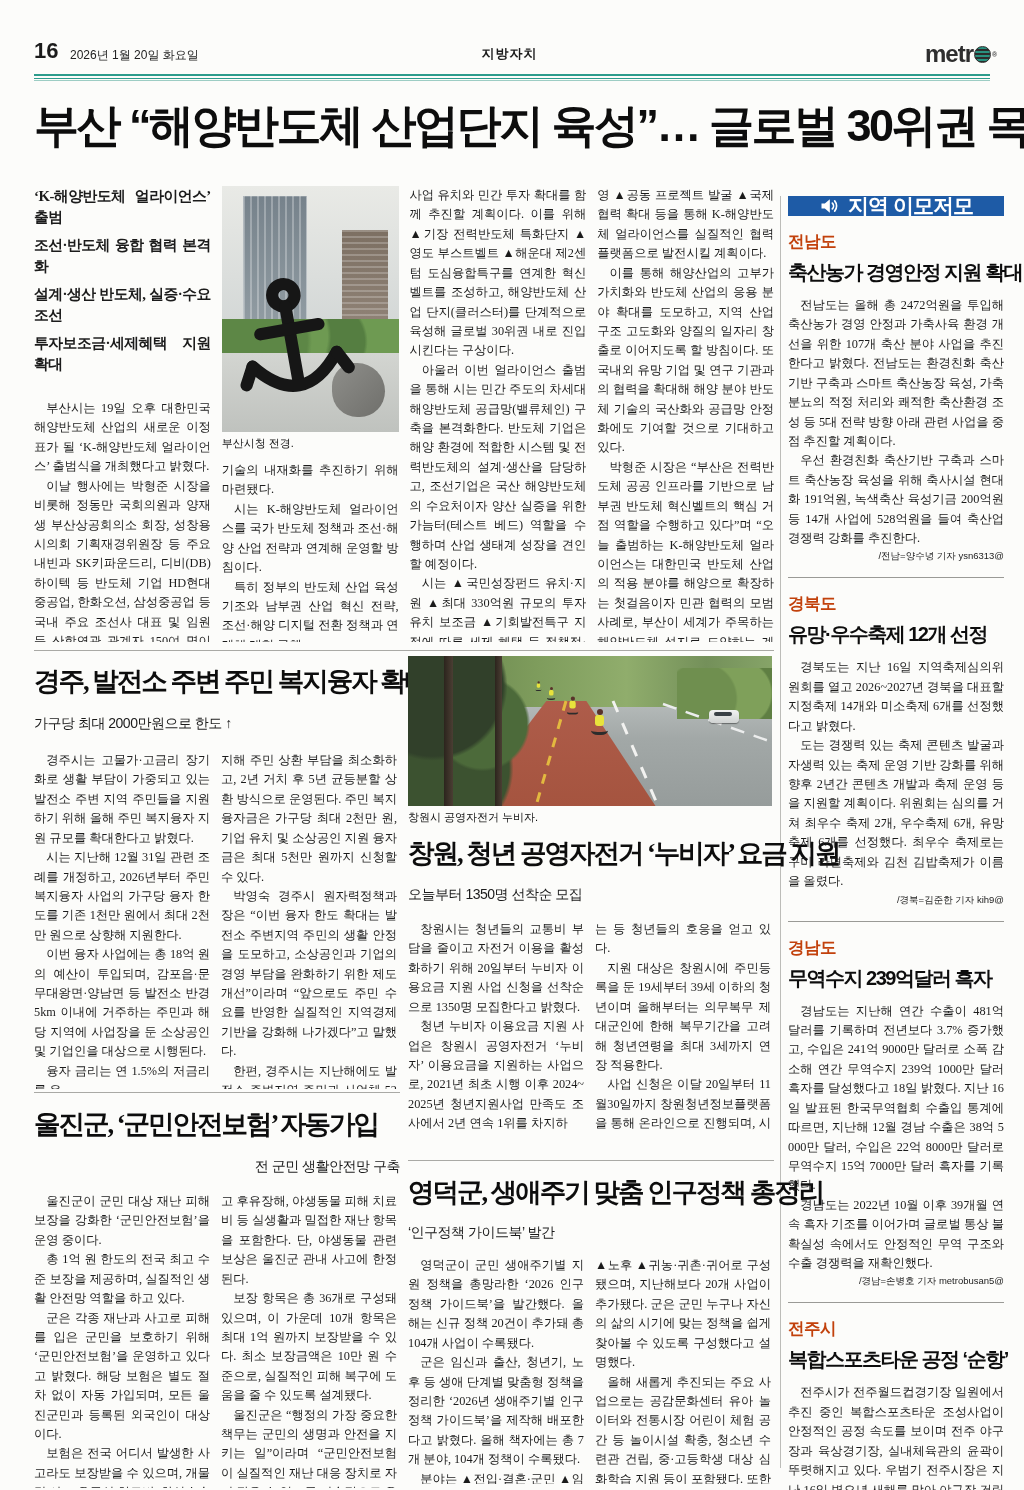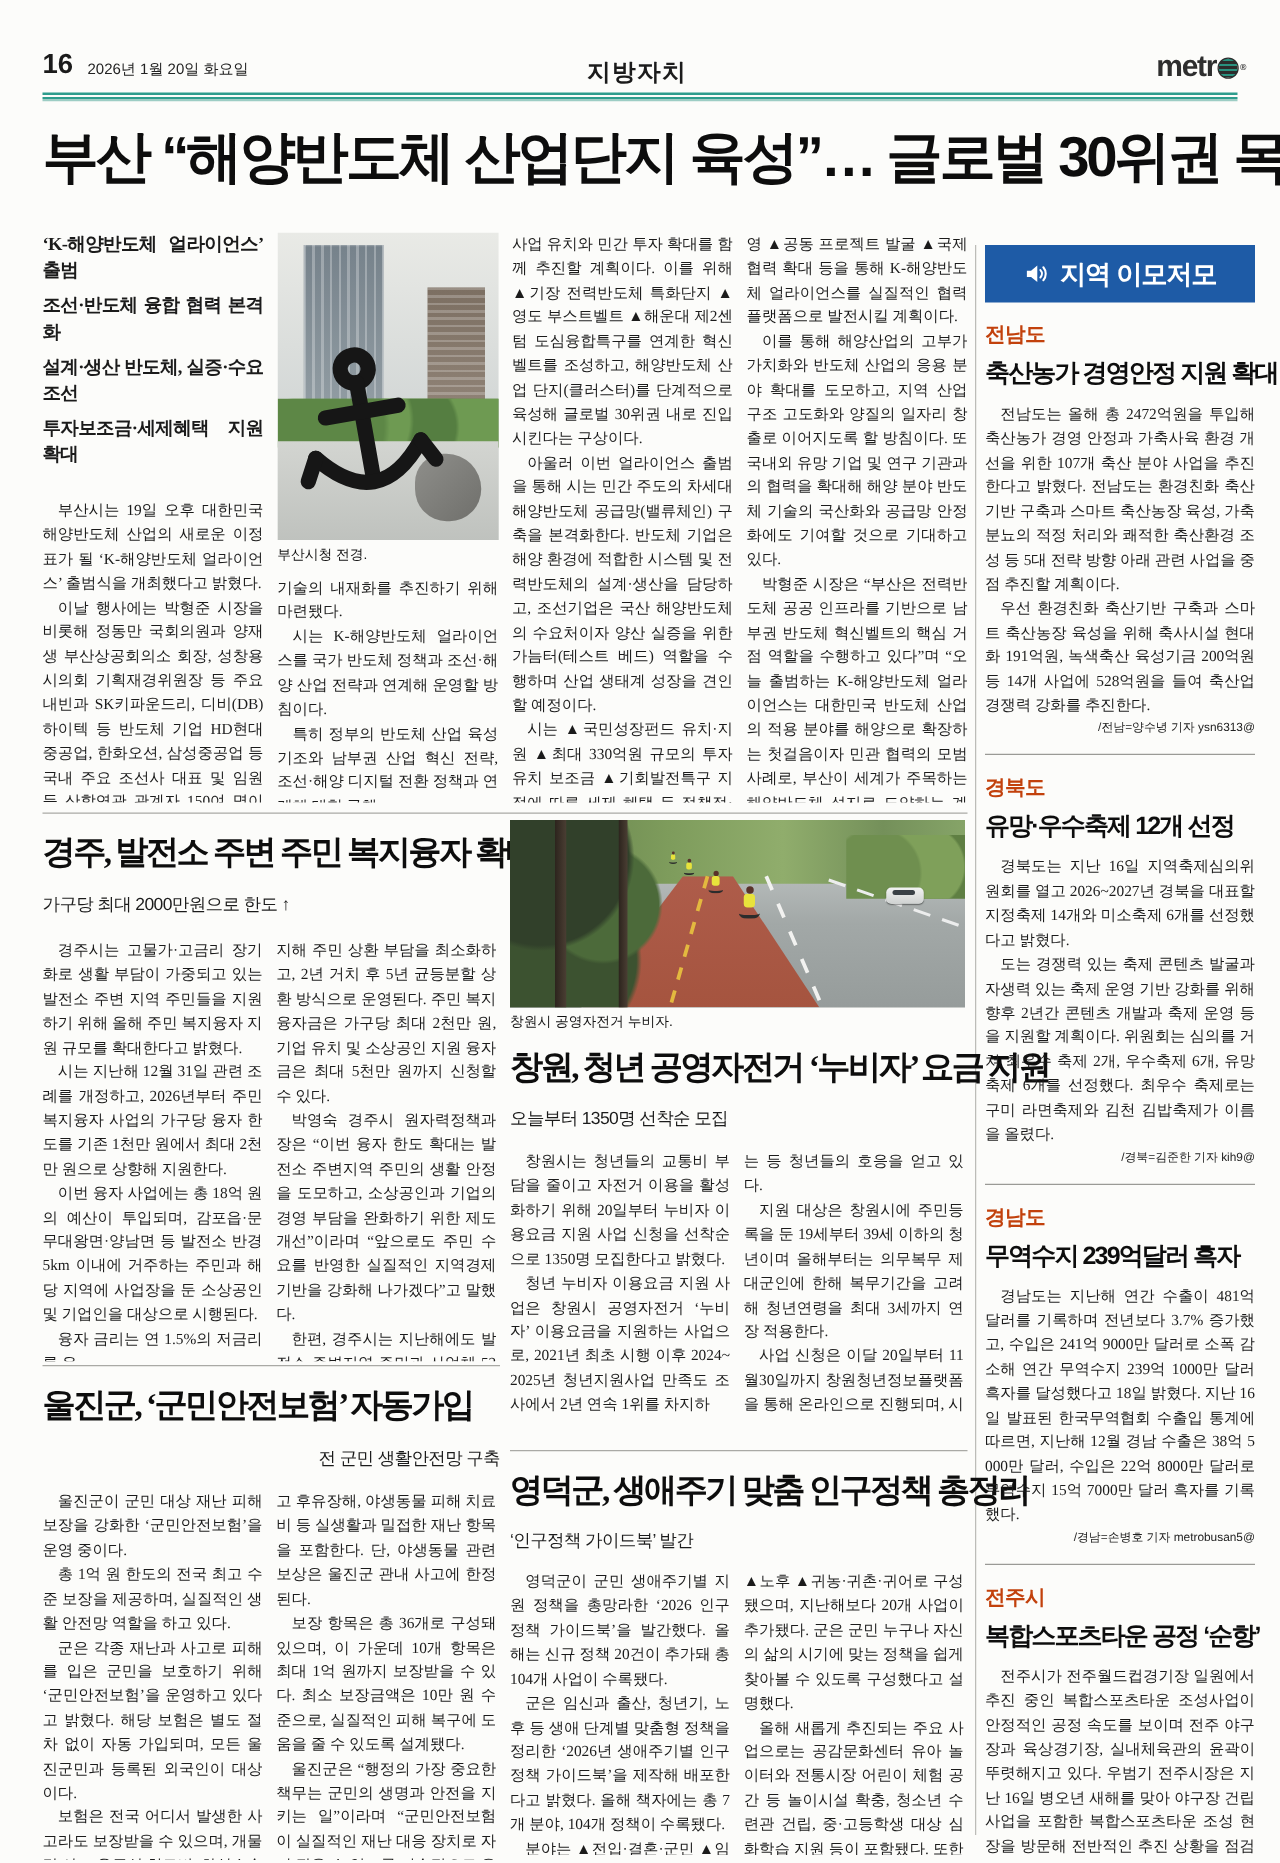--- a/index.html
+++ b/index.html
@@ -8,21 +8,21 @@
     background:#fcfcfa;color:#1b1b1b;
     font-family:"Liberation Serif", serif;
     overflow:hidden;
   }
   .abs{position:absolute;}
   .sans{font-family:"Liberation Sans", sans-serif;}
 
   
   .pageno{left:34px;top:38px;font-size:22px;font-weight:700;}
   .hdate{left:70px;top:47px;font-size:12px;color:#222;}
-  .hsection{left:0;top:45px;width:1019px;text-align:center;font-size:19px;font-weight:700;letter-spacing:1px;}
+  .hsection{left:0;top:45px;width:1019px;text-align:center;font-size:13px;font-weight:700;letter-spacing:1px;}
   .hlogo{left:925px;top:40px;font-size:24px;font-weight:700;color:#2e2e2e;letter-spacing:-1px;display:flex;align-items:center;}
   .globe{display:inline-block;width:17px;height:17px;border-radius:50%;margin-left:1px;
     background:repeating-linear-gradient(#29917f 0 2px,#2c2c2c 2px 4px);
     border:1.5px solid #2c2c2c;box-sizing:border-box;}
   .reg{font-size:7px;vertical-align:top;margin-left:1px;color:#444;}
   .grule{left:34px;top:74px;width:956px;height:7px;
     background:linear-gradient(to bottom,#2d9c8c 0 2px,#fcfcfa 2px 3.5px,#2d9c8c 3.5px 5px,#fcfcfa 5px 5.5px,#9dcdc4 5.5px 7px);}
 
   
   .main-headline{left:34px;top:96px;width:956px;font-family:"Liberation Sans",sans-serif;
@@ -43,21 +43,21 @@
   .art-subhead{font-family:"Liberation Sans",sans-serif;font-size:14px;font-weight:400;letter-spacing:-0.5px;}
   .cols2{display:flex;gap:11px;}
   .cols2 > div{width:176px;overflow:hidden;}
 
   
   .hdiv{height:1px;background:#a9a9a5;}
   .vdiv{width:1px;background:#bcbcb8;}
 
   
   .sidebar{left:788px;top:196px;width:216px;}
-  .sb-banner{background:#1e5ba6;color:#fff;height:46px;display:flex;align-items:center;justify-content:center;
+  .sb-banner{background:#1e5ba6;color:#fff;height:20px;display:flex;align-items:center;justify-content:center;
     gap:9px;font-family:"Liberation Sans",sans-serif;font-size:21px;font-weight:800;letter-spacing:-1px;}
   .sb-region{color:#c2410c;font-family:"Liberation Sans",sans-serif;font-size:16.5px;font-weight:800;margin-top:15px;letter-spacing:-0.5px;}
   .sb-head{font-family:"Liberation Sans",sans-serif;font-size:20px;font-weight:800;letter-spacing:-1.5px;margin:6px 0 10px 0;color:#0d0d0d;white-space:nowrap;}
   .sb-byline{font-family:Liberation Sans, sans-serif;font-size:9.5px;color:#222;text-align:right;margin-top:2px;}
   .sb-div{border-top:1px solid #9a9a96;margin:14px 0 0 0;}
 
   
   .photo1{position:relative;width:177px;height:246px;overflow:hidden;background:linear-gradient(#e9eae6,#d4d8d7 55%,#c6cac6);}
   .p1-bldg1{position:absolute;left:12%;top:4%;width:36%;height:60%;
     background:linear-gradient(#76828b,#95a0a6);
@@ -330,20 +330,21 @@
       </div>
     <div class="sb-byline">/경북=김준한 기자 kih9@</div>
   </div>
   <div class="sb-div"></div>
 
   <div>
     <div class="sb-region">경남도</div>
     <div class="sb-head">무역수지 239억달러 흑자</div>
     <div>
         <p class="para">경남도는 지난해 연간 수출이 481억 달러를 기록하며 전년보다 3.7% 증가했고, 수입은 241억 9000만 달러로 소폭 감소해 연간 무역수지 239억 1000만 달러 흑자를 달성했다고 18일 밝혔다. 지난 16일 발표된 한국무역협회 수출입 통계에 따르면, 지난해 12월 경남 수출은 38억 5000만 달러, 수입은 22억 8000만 달러로 무역수지 15억 7000만 달러 흑자를 기록했다.</p>
+        <p class="para">경남도는 2022년 10월 이후 39개월 연속 흑자 기조를 이어가며 글로벌 통상 불확실성 속에서도 안정적인 무역 구조와 수출 경쟁력을 재확인했다.</p>
       </div>
     <div class="sb-byline">/경남=손병호 기자 metrobusan5@</div>
   </div>
   <div class="sb-div"></div>
 
   <div>
     <div class="sb-region">전주시</div>
     <div class="sb-head">복합스포츠타운 공정 ‘순항’</div>
     <div>
         <p class="para">전주시가 전주월드컵경기장 일원에서 추진 중인 복합스포츠타운 조성사업이 안정적인 공정 속도를 보이며 전주 야구장과 육상경기장, 실내체육관의 윤곽이 뚜렷해지고 있다. 우범기 전주시장은 지난 16일 병오년 새해를 맞아 야구장 건립사업을 포함한 복합스포츠타운 조성 현장을 방문해 전반적인 추진 상황을 점검했다.</p>

